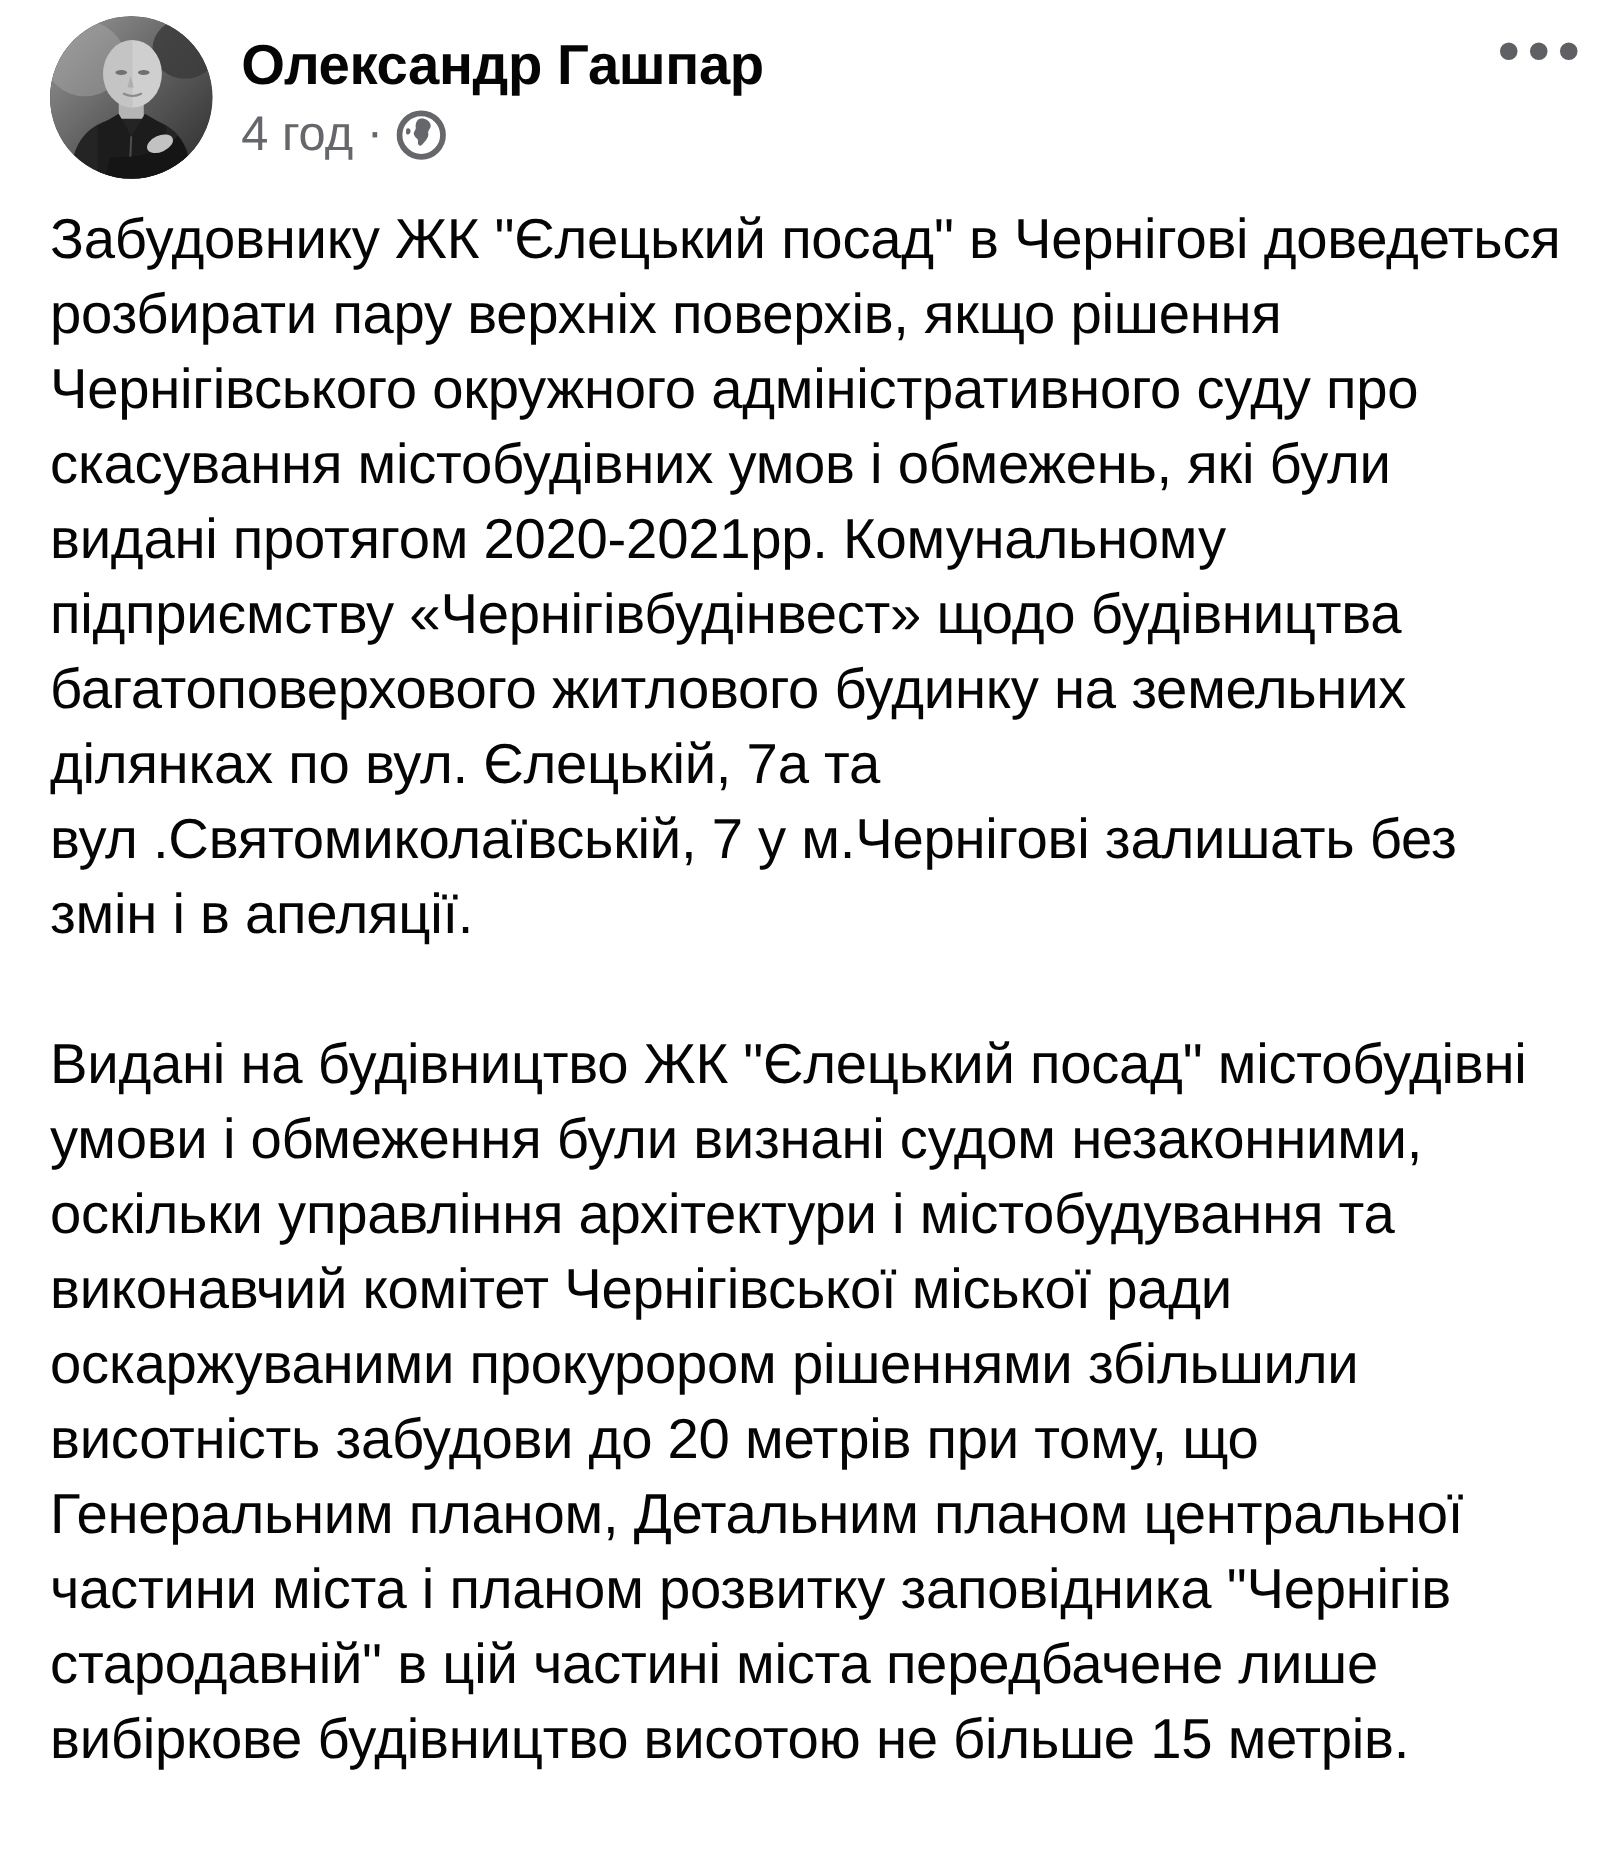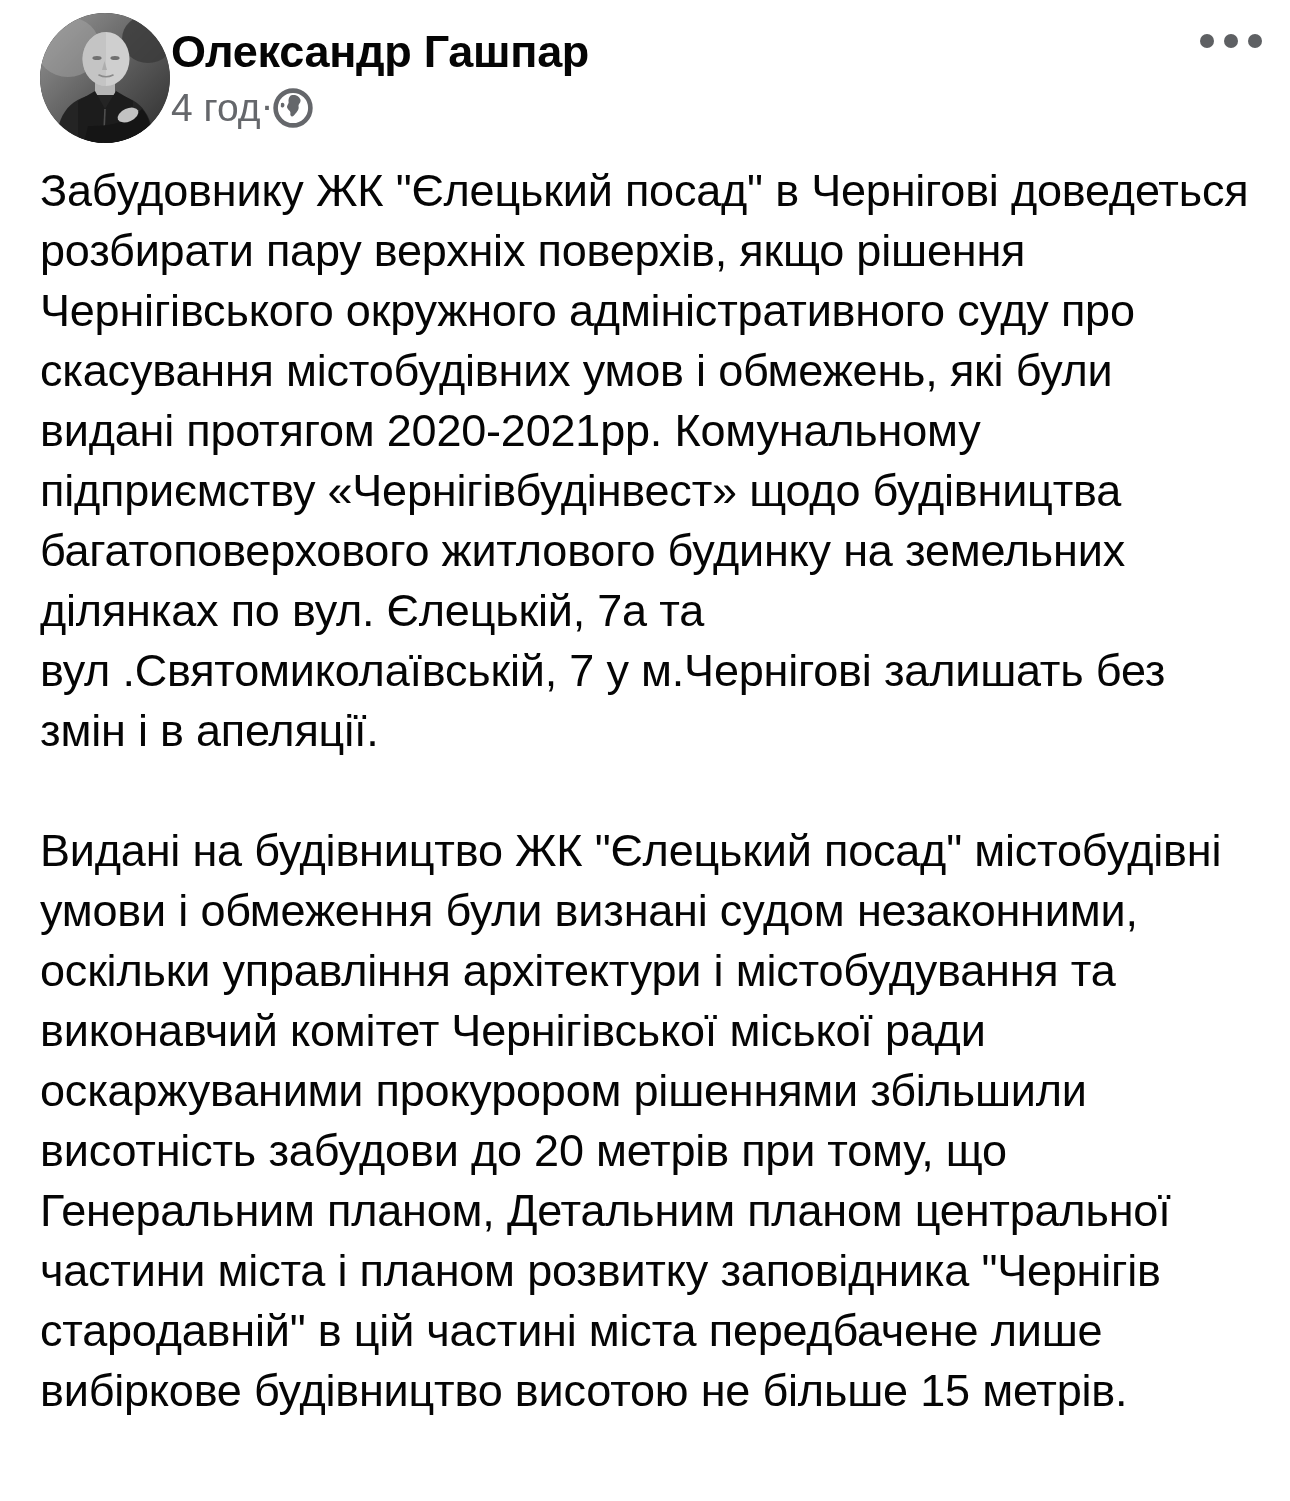--- a/index.html
+++ b/index.html
@@ -27,39 +27,40 @@
     width: 130px;
     height: 130px;
     border-radius: 50%;
     overflow: hidden;
     flex: 0 0 auto;
     box-shadow: inset 0 0 0 2px rgba(0,0,0,.06);
     background: #4a4a4a;
   }
   .avatar-btn svg { display: block; width: 130px; height: 130px; }
   .head-text {
-    margin-left: 1px;
+    margin-left: 23px;
     padding-top: 13px;
     min-width: 0;
   }
   .author-name {
     font-size: 45px;
     line-height: 52px;
     font-weight: 700;
     color: #050505;
     letter-spacing: -0.3px;
     white-space: nowrap;
   }
   .post-meta {
     display: flex;
     align-items: center;
     margin-top: 7px;
     color: #65676B;
     font-size: 39px;
     line-height: 46px;
+    gap: 11px;
   }
   .post-meta .sep { position: relative; top: -2px; }
   .globe { display: block; }
   .more-button {
     position: absolute;
     top: 28px;
     right: 22px;
     display: flex;
     gap: 10px;
     padding: 6px;

